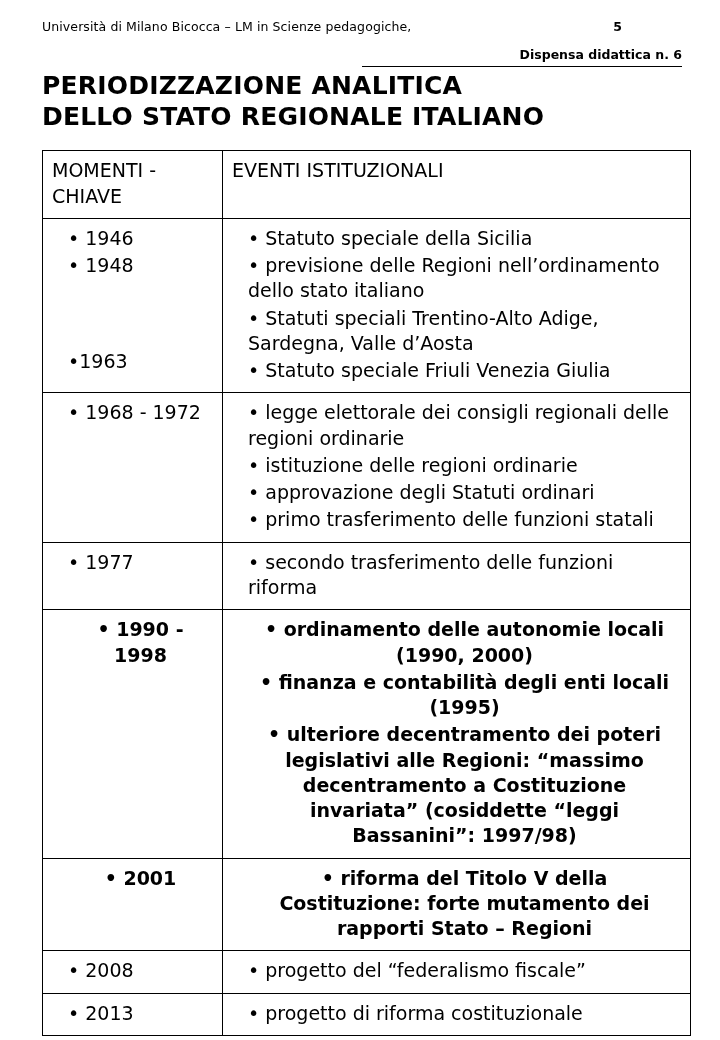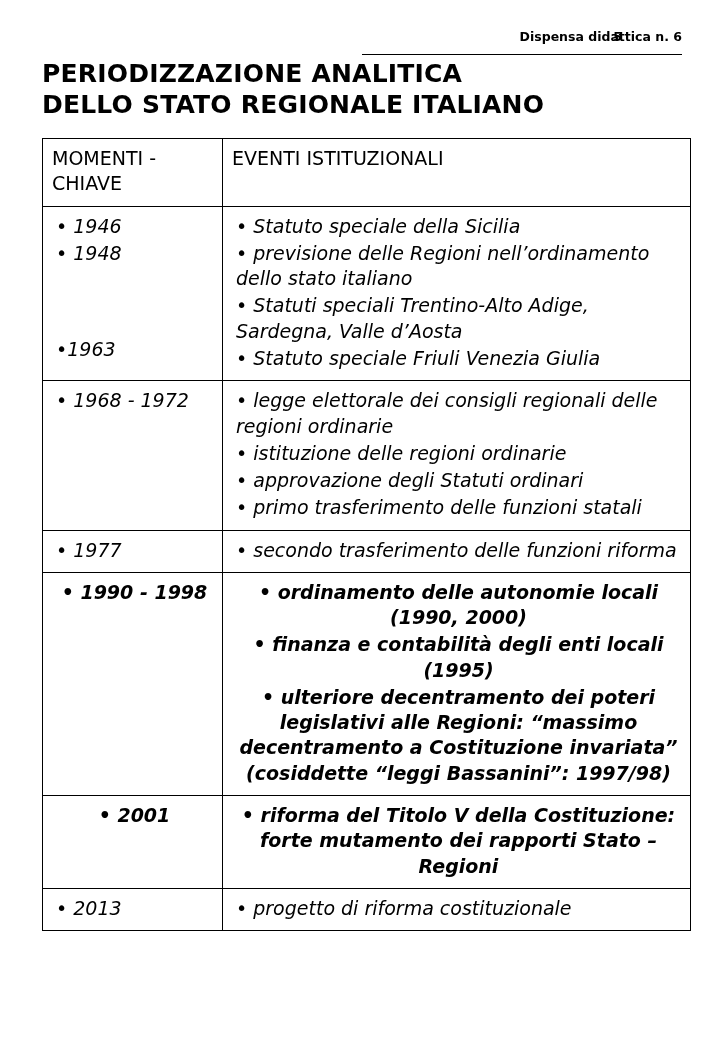--- a/index.html
+++ b/index.html
@@ -46,21 +46,21 @@
   }
   .dispensa-wrap {
     text-align: right;
     margin-top: 10px;
     padding-right: 2px;
   }
   .dispensa {
     display: inline-block;
     font-size: 12.5px;
     font-weight: bold;
-    padding-bottom: 8px;
+    padding-bottom: 2px;
     border-bottom: 1.6px solid #000;
     min-width: 320px;
     text-align: right;
   }
 
   
   .title {
     margin-top: 4px;
     font-size: 25px;
     font-weight: bold;
@@ -89,38 +89,40 @@
   th.head {
     text-align: center;
     font-weight: normal;
     font-size: 21px;
     line-height: 1.28;
     padding: 12px 6px 14px 6px;
     vertical-align: middle;
   }
 
   .cell-lines > div {
-    margin: 0 0 2px 4px;
-    font-style: italic;
+    margin: 0 0 2px 16px;
   }
   .cell-lines > div:last-child { margin-bottom: 0; }
 
   .bold-cell > div { font-weight: bold; text-align: center; }
 
   .spacer-line {
     height: 1.1em;
   }
 </style>
 </head>
 <body>
 
 <div class="page">
 
   <div class="header">
     <div class="page-number">5</div>
+    <div class="header-line">
+      <span>Università di Milano Bicocca – LM in Scienze pedagogiche,</span>
+    </div>
     <div class="dispensa-wrap">
       <span class="dispensa">Dispensa didattica n. 6</span>
     </div>
   </div>
 
   <div class="title">
     <div>PERIODIZZAZIONE ANALITICA</div>
     <div>DELLO STATO REGIONALE ITALIANO</div>
   </div>
 
@@ -187,20 +189,28 @@
         <tr>
           <td class="cell-lines bold-cell">
             <div>• 2001</div>
           </td>
           <td class="cell-lines bold-cell">
             <div>• riforma del Titolo V della Costituzione: forte mutamento dei rapporti Stato – Regioni</div>
           </td>
         </tr>
         <tr>
           <td class="cell-lines">
+            <div>• 2008</div>
+          </td>
+          <td class="cell-lines">
+            <div>• progetto del “federalismo fiscale”</div>
+          </td>
+        </tr>
+        <tr>
+          <td class="cell-lines">
             <div>• 2013</div>
           </td>
           <td class="cell-lines">
             <div>• progetto di riforma costituzionale</div>
           </td>
         </tr>
       </tbody>
   </table>
 
 </div>

